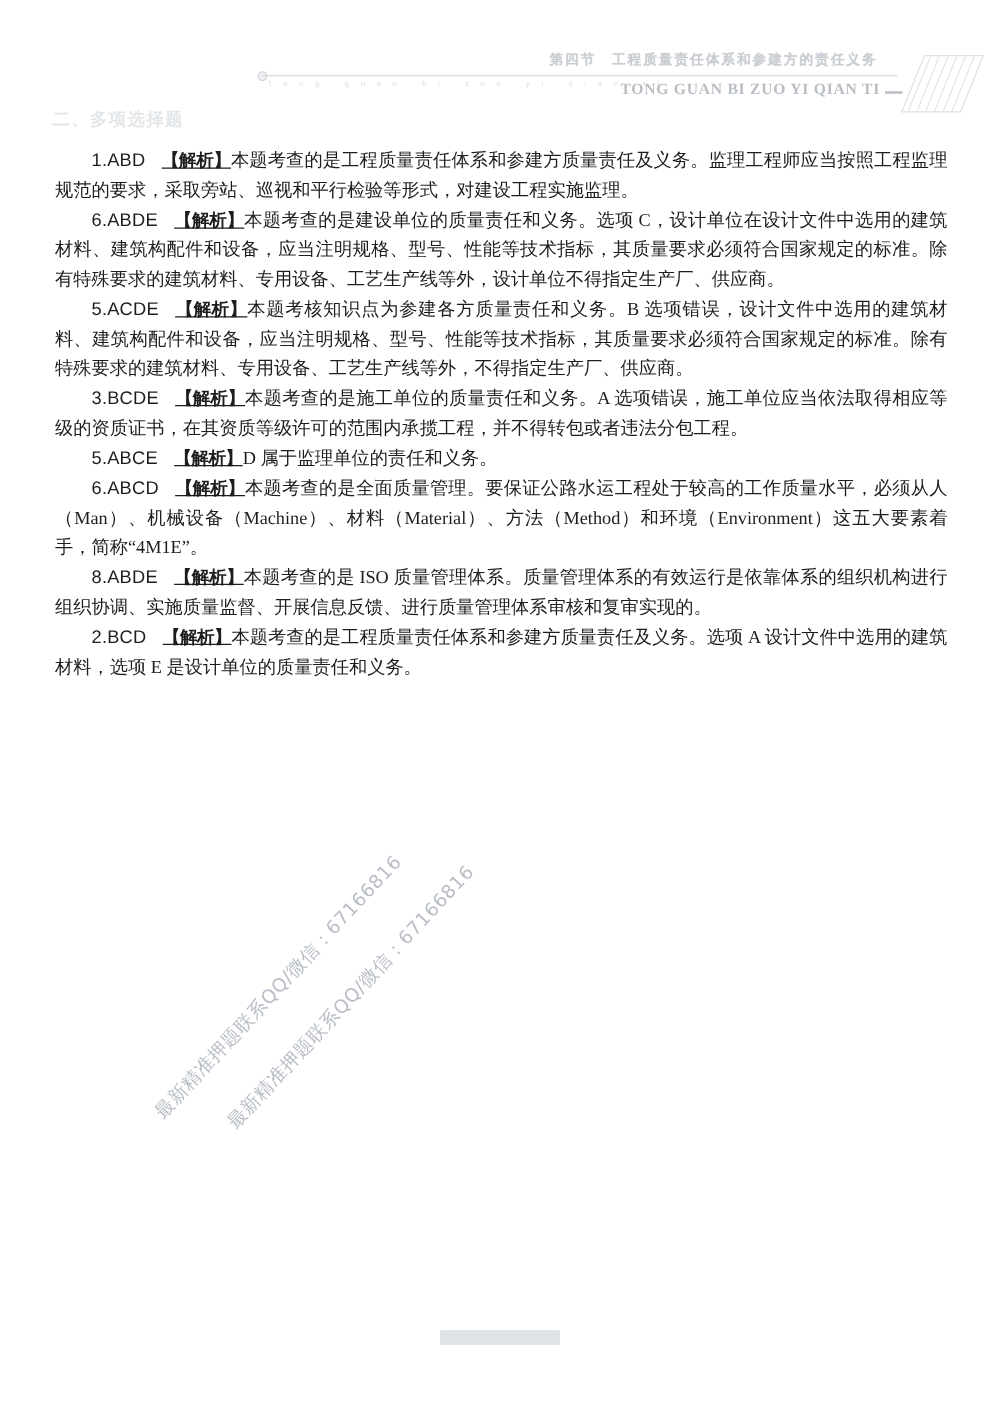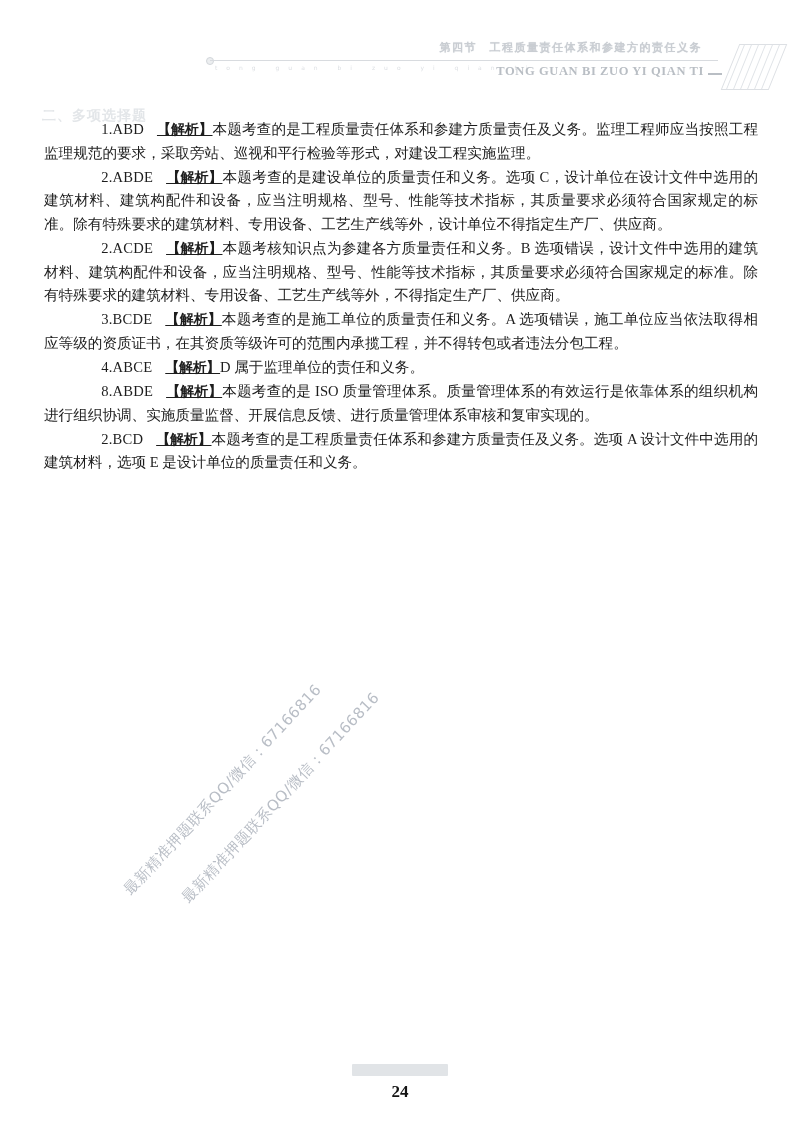--- a/index.html
+++ b/index.html
@@ -101,21 +101,21 @@
     position: absolute;
     top: -6px;
     width: 1px;
     height: 60px;
     background: #e0e3e7;
   }
 
   
   .section-label {
     position: absolute;
-    top: 107px;
+    top: 87px;
     left: 42px;
     font-family: "DejaVu Sans", sans-serif;
     font-size: 14px;
     font-weight: bold;
     letter-spacing: 1px;
     color: #e3e6e9;
     white-space: nowrap;
   }
 
   
@@ -129,23 +129,22 @@
     font-size: 14.6px;
     line-height: 23.6px;
     color: #1d1d1d;
     text-align: justify;
     text-justify: inter-ideograph;
     text-indent: 2em;
     margin: 0 0 0.5px 0;
     font-family: "Liberation Serif", "DejaVu Serif", serif;
   }
   .ans {
-    font-family: Liberation Serif, serif;
+    font-family: Liberation Sans, sans-serif;
     letter-spacing: 0.2px;
-    margin-left: 28px;
   }
   .gap {
     display: inline-block;
     width: 13px;
   }
   .tag {
     font-family: "DejaVu Sans", sans-serif;
     font-weight: bold;
     font-size: 14px;
     letter-spacing: -0.3px;
@@ -213,46 +212,48 @@
 
   <div class="section-label">二、多项选择题</div>
 
   <div id="content">
 
     <p class="qa">
       <span class="ans">1.ABD</span><span class="gap"></span><span class="tag">【解析】</span><span>本题考查的是工程质量责任体系和参建方质量责任及义务。监理工程师应当按照工程监理规范的要求，采取旁站、巡视和平行检验等形式，对建设工程实施监理。</span>
     </p>
 
     <p class="qa">
-      <span class="ans">2.ABDE</span><span class="gap"></span><span class="tag">【解析】</span><span>本题考查的是建设单位的质量责任和义务。选项 C，设计单位在设计文件中选用的建筑材料、建筑构配件和设备，应当注明规格、型号、性能等技术指标，其质量要求必须符合国家规定的标准。除有特殊要求的建筑材料、专用设备、工艺生产线等外，设计单位不得指定生产厂、供应商。</span>
-    </p>
-
-    <p class="qa">
-      <span class="ans">2.ACDE</span><span class="gap"></span><span class="tag">【解析】</span><span>本题考核知识点为参建各方质量责任和义务。B 选项错误，设计文件中选用的建筑材料、建筑构配件和设备，应当注明规格、型号、性能等技术指标，其质量要求必须符合国家规定的标准。除有特殊要求的建筑材料、专用设备、工艺生产线等外，不得指定生产厂、供应商。</span>
+      <span class="ans">6.ABDE</span><span class="gap"></span><span class="tag">【解析】</span><span>本题考查的是建设单位的质量责任和义务。选项 C，设计单位在设计文件中选用的建筑材料、建筑构配件和设备，应当注明规格、型号、性能等技术指标，其质量要求必须符合国家规定的标准。除有特殊要求的建筑材料、专用设备、工艺生产线等外，设计单位不得指定生产厂、供应商。</span>
+    </p>
+
+    <p class="qa">
+      <span class="ans">5.ACDE</span><span class="gap"></span><span class="tag">【解析】</span><span>本题考核知识点为参建各方质量责任和义务。B 选项错误，设计文件中选用的建筑材料、建筑构配件和设备，应当注明规格、型号、性能等技术指标，其质量要求必须符合国家规定的标准。除有特殊要求的建筑材料、专用设备、工艺生产线等外，不得指定生产厂、供应商。</span>
     </p>
 
     <p class="qa">
       <span class="ans">3.BCDE</span><span class="gap"></span><span class="tag">【解析】</span><span>本题考查的是施工单位的质量责任和义务。A 选项错误，施工单位应当依法取得相应等级的资质证书，在其资质等级许可的范围内承揽工程，并不得转包或者违法分包工程。</span>
     </p>
 
     <p class="qa">
-      <span class="ans">4.ABCE</span><span class="gap"></span><span class="tag">【解析】</span><span>D 属于监理单位的责任和义务。</span>
-    </p>
-
+      <span class="ans">5.ABCE</span><span class="gap"></span><span class="tag">【解析】</span><span>D 属于监理单位的责任和义务。</span>
+    </p>
+
+    <p class="qa">
+      <span class="ans">6.ABCD</span><span class="gap"></span><span class="tag">【解析】</span><span>本题考查的是全面质量管理。要保证公路水运工程处于较高的工作质量水平，必须从人（Man）、机械设备（Machine）、材料（Material）、方法（Method）和环境（Environment）这五大要素着手，简称“4M1E”。</span>
+    </p>
 
     <p class="qa">
       <span class="ans">8.ABDE</span><span class="gap"></span><span class="tag">【解析】</span><span>本题考查的是 ISO 质量管理体系。质量管理体系的有效运行是依靠体系的组织机构进行组织协调、实施质量监督、开展信息反馈、进行质量管理体系审核和复审实现的。</span>
     </p>
 
     <p class="qa">
       <span class="ans">2.BCD</span><span class="gap"></span><span class="tag">【解析】</span><span>本题考查的是工程质量责任体系和参建方质量责任及义务。选项 A 设计文件中选用的建筑材料，选项 E 是设计单位的质量责任和义务。</span>
     </p>
 
 
   </div>
 
   <div class="wm" id="wm1">最新精准押题联系QQ/微信：67166816</div>
   <div class="wm" id="wm2">最新精准押题联系QQ/微信：67166816</div>
 
   <div class="foot-bar"></div>
-  <div class="foot-num">24</div>
 
 </div>
 
 </body></html>

